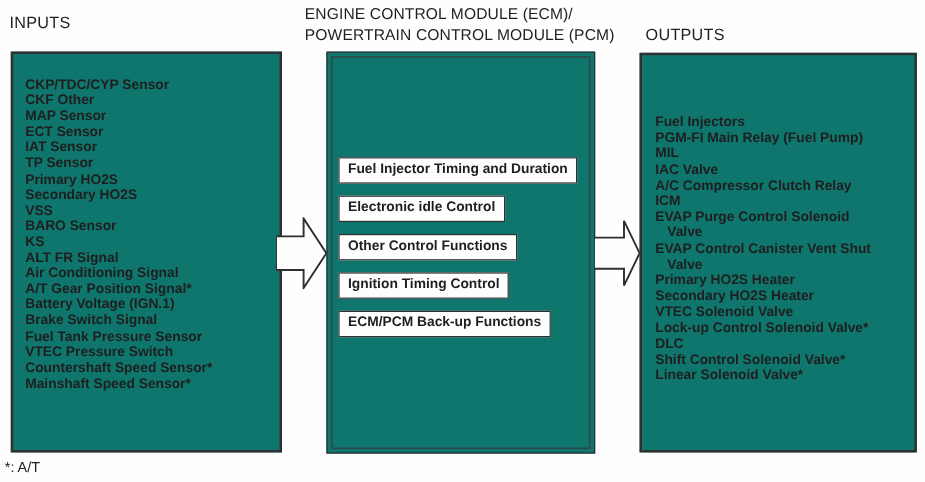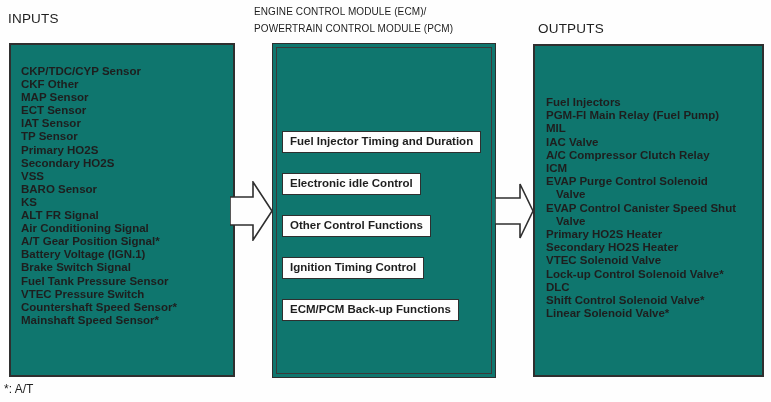--- a/index.html
+++ b/index.html
@@ -18,21 +18,21 @@
     font-size: 13.5px;
     letter-spacing: 0.2px;
     white-space: nowrap;
   }
   .inputs-heading  { left: 8px;  top: 11px; }
   .outputs-heading { left: 538px; top: 21px; }
   .ecm-title {
     position: absolute;
     left: 254px;
     top: 3px;
-    font-size: 10px;
+    font-size: 13px;
     line-height: 17.4px;
     white-space: pre-line;
     letter-spacing: 0.1px;
   }
   .box {
     position: absolute;
     border: 2px solid #2f2f2f;
     background: #0f766e;
     overflow: hidden;
     font-weight: bold;
@@ -70,21 +70,21 @@
     border: 1.6px solid #3a3a3a;
     padding: 83px 0 0 5px;
     overflow: hidden;
   }
   .fn-box {
     width: max-content;
     max-width: 200px;
     border: 1.5px solid #2f2f2f;
     background: #fefefe;
     padding: 3px 7px 4px;
-    margin-bottom: 20px;
+    margin-bottom: 10px;
     font-size: 11.5px;
     line-height: 13px;
     white-space: nowrap;
     text-align: right;
   }
   .arrow { position: absolute; }
   .arrow polygon { fill: #fefefe; stroke: #2f2f2f; stroke-width: 1.6; }
   .arrow-left  { left: 230px; top: 181px; width: 43px; height: 60px; }
   .arrow-right { left: 495px; top: 183px; width: 39px; height: 56px; }
   .footnote {
@@ -154,21 +154,21 @@
   <div class="box outputs-box">
     <div>
         <div class="out-line">Fuel Injectors</div>
         <div class="out-line">PGM-FI Main Relay (Fuel Pump)</div>
         <div class="out-line">MIL</div>
         <div class="out-line">IAC Valve</div>
         <div class="out-line">A/C Compressor Clutch Relay</div>
         <div class="out-line">ICM</div>
         <div class="out-line">EVAP Purge Control Solenoid
 Valve</div>
-        <div class="out-line">EVAP Control Canister Speed Shut
+        <div class="out-line">EVAP Control Canister Vent Shut
 Valve</div>
         <div class="out-line">Primary HO2S Heater</div>
         <div class="out-line">Secondary HO2S Heater</div>
         <div class="out-line">VTEC Solenoid Valve</div>
         <div class="out-line">Lock-up Control Solenoid Valve*</div>
         <div class="out-line">DLC</div>
         <div class="out-line">Shift Control Solenoid Valve*</div>
         <div class="out-line">Linear Solenoid Valve*</div>
       </div>
   </div>

